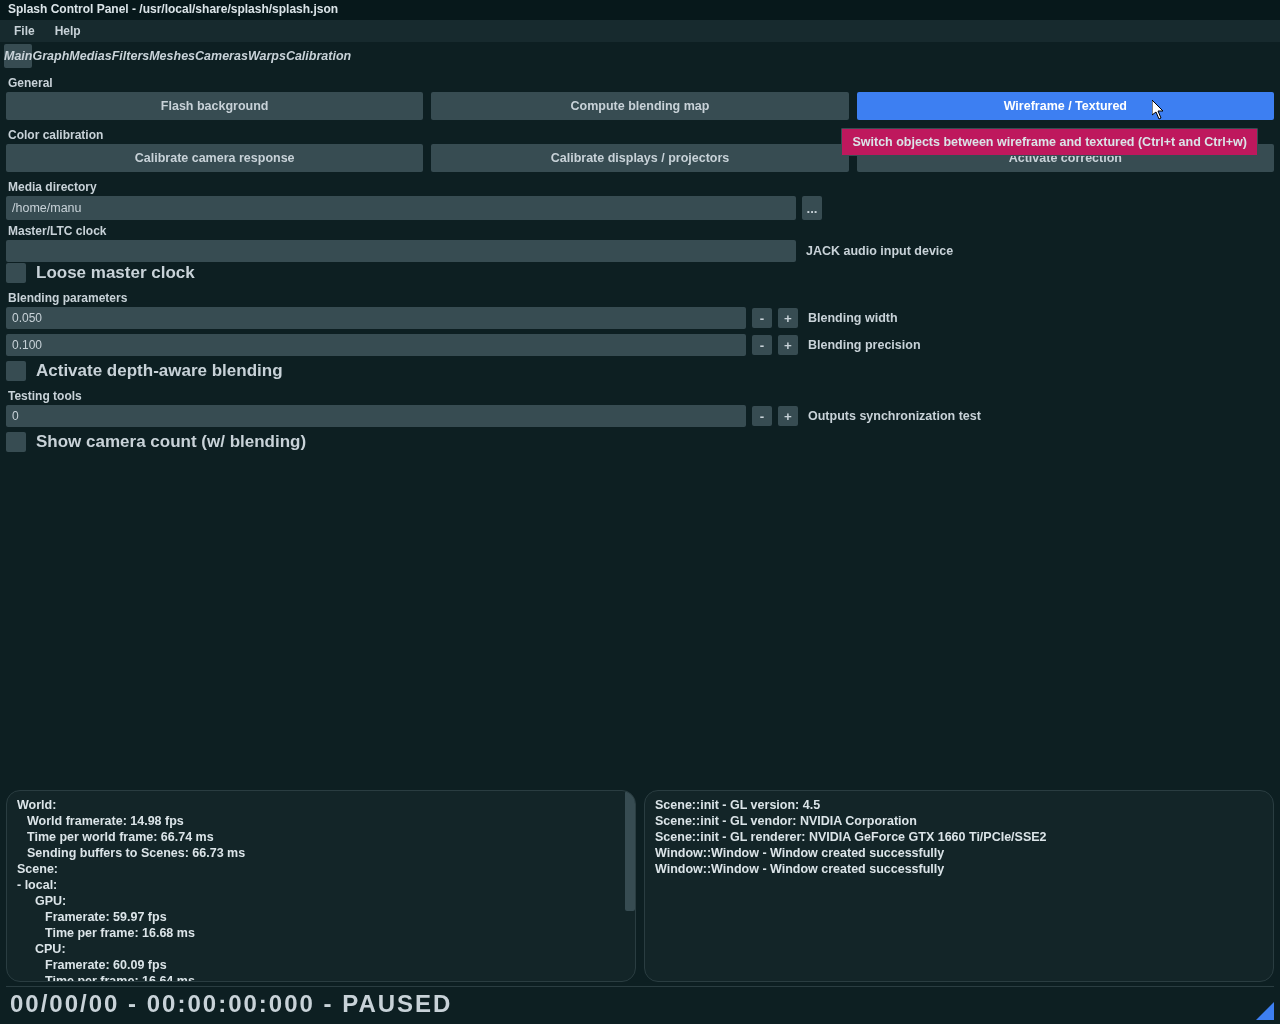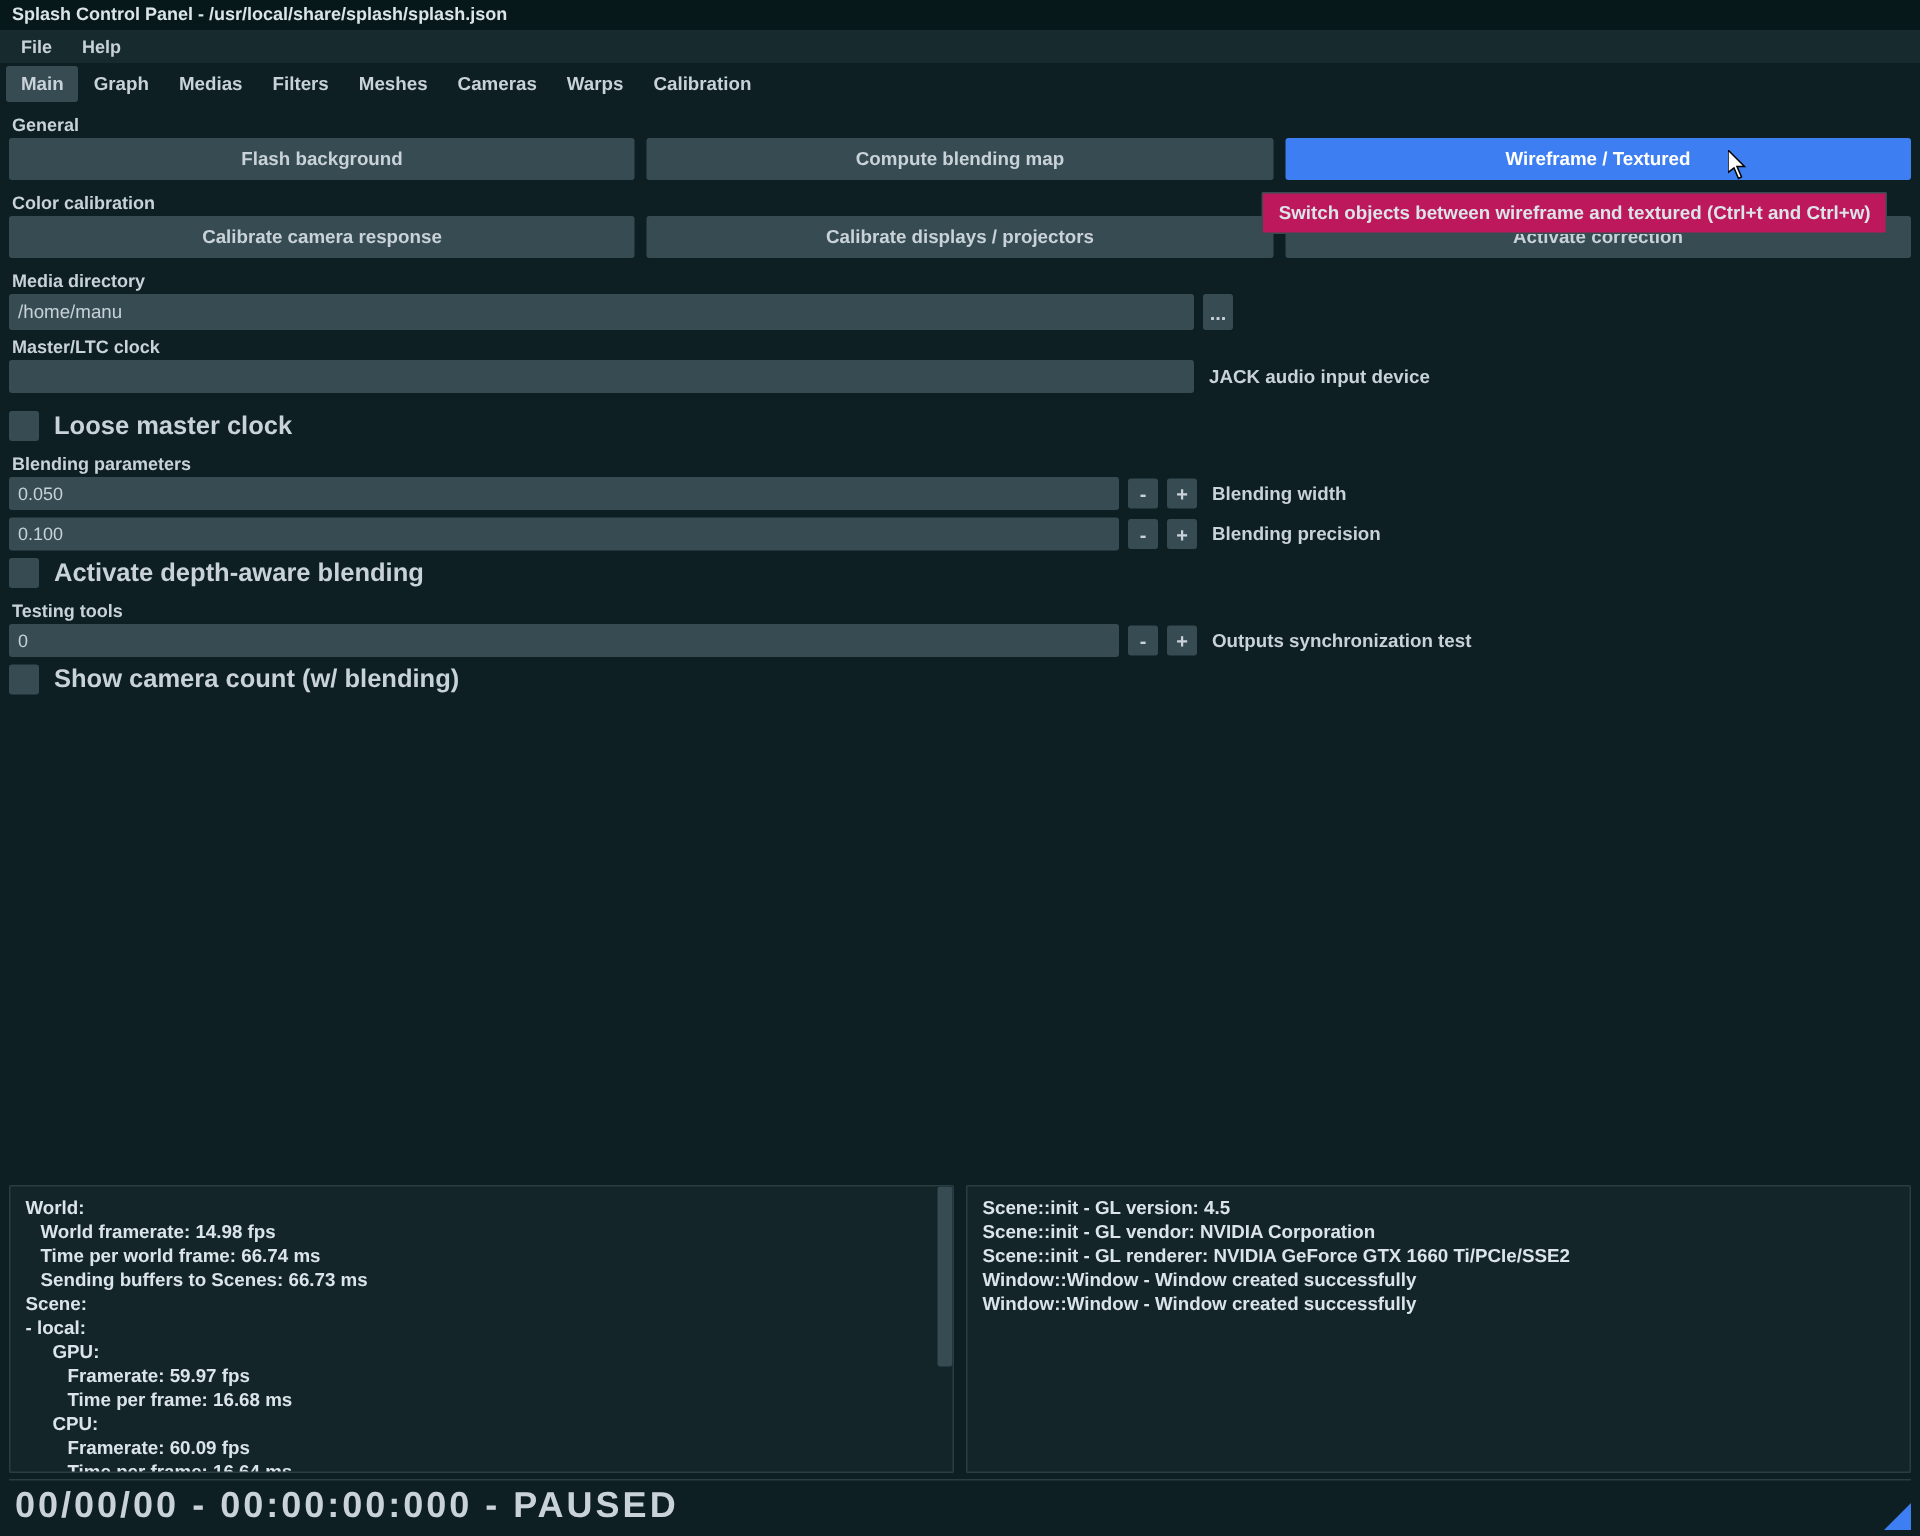--- a/index.html
+++ b/index.html
@@ -3,21 +3,21 @@
 <meta charset="utf-8">
 <style>
 * { margin:0; padding:0; box-sizing:border-box; font-family:Arial,Helvetica,sans-serif; }
 html,body { width:1280px; height:1024px; background:#0d1f22; color:#c8d2d8; overflow:hidden; font-size:12.5px; }
 
 .titlebar { height:20px; background:#07181b; padding:2px 8px; font-weight:bold; font-size:12px; color:#dbe4e8; }
 .menubar { height:22px; background:#172a2e; display:flex; align-items:center; padding:0 4px; font-size:12px; }
 .menubar .item { padding:3px 10px; cursor:pointer; font-weight:bold; }
 
 .tabbar { height:24px; display:flex; align-items:center; padding:4px 4px 0 4px; background:#0d1f22; font-size:12.5px; font-weight:bold;}
-.tabbar .tab { padding:5px 10px; cursor:pointer; color:#c8d2d8; }
+.tabbar .tab { padding:5px 0; cursor:pointer; color:#c8d2d8;font-style:italic; }
 .tabbar .tab.active { background:#374c52; border-radius:2px; }
 
 .content { padding:6px 6px 0 6px; }
 
 .section-label { font-size:12px; font-weight:bold; padding:4px 2px 2px 2px; }
 
 .btn-row3 { display:grid; grid-template-columns:1fr 1fr 1fr; gap:8px; margin-bottom:4px; position:relative;}
 .btn { background:#374c52; border:none; color:#c8d2d8; height:28px; font-size:12.5px; border-radius:2px; cursor:pointer; font-weight:bold;}
 .btn.active { background:#3d7ff2; color:#fff; }
 
@@ -27,30 +27,30 @@
 
 .chk-row { display:flex; align-items:center; gap:10px; margin-bottom:4px; }
 .chk { width:20px; height:20px; background:#374c52; border-radius:2px; border:none; cursor:pointer; }
 .chk-label { font-weight:bold; font-size:17px;}
 
 .spin-row { display:flex; align-items:center; gap:6px; margin-bottom:5px; }
 .spin-input { background:#374c52; border:none; color:#c8d2d8; height:22px; padding:0 6px; width:740px; font-size:12px; border-radius:2px;}
 .spin-btn { background:#374c52; border:none; color:#c8d2d8; width:20px; height:20px; border-radius:2px; cursor:pointer; font-weight:bold; display:flex; align-items:center; justify-content:center;}
 .spin-label { font-weight:bold; font-size:12.5px; padding-left:4px;}
 
-.jack-row { display:flex; align-items:center; gap:10px; margin-bottom:12px;}
+.jack-row { display:flex; align-items:center; gap:10px; margin-bottom:1px;}
 .jack-input { background:#374c52; border:none; height:22px; flex:0 0 790px; border-radius:2px;}
 .jack-label { font-weight:bold; font-size:12.5px;}
 
 .tooltip { position:absolute; right:16px; top:36px; background:#be185d; border:1px solid #374c52; padding:6px 10px; font-size:12.5px; color:#dbe4e8; z-index:50; font-weight:bold; border-radius:1px;}
 
 .cursor { position:absolute; width:14px; height:20px; z-index:60; pointer-events:none;}
 
 .footer-panels { position:absolute; left:6px; right:6px; bottom:42px; height:192px; display:flex; gap:8px;}
-.panel { flex:1; background:#132528; border:1px solid #2a3d41; border-radius:1px; padding:6px 10px; font-size:12.5px; line-height:1.28; overflow:hidden; position:relative; font-weight:bold; color:#dbe4e8;}
+.panel { flex:1; background:#132528; border:1px solid #2a3d41; border-radius:14px; padding:6px 10px; font-size:12.5px; line-height:1.28; overflow:hidden; position:relative; font-weight:bold; color:#dbe4e8;}
 .panel .scroll { position:absolute; right:0; top:0; width:10px; height:120px; background:#374c52; border-radius:2px;}
 .panel.left { overflow-y:hidden;}
 .ind1 { padding-left:10px;}
 .ind2 { padding-left:18px;}
 .ind3 { padding-left:28px;}
 
 .clock { position:absolute; left:6px; right:6px; bottom:4px; height:34px; display:flex; align-items:center; padding:0 4px; font-family:'Courier New',monospace; font-size:24px; letter-spacing:2px; font-weight:bold; color:#c8d2d8; border-top:1px solid #2a3d41; background:#0d1f22;}
 .clock .tri { position:absolute; right:0; bottom:0; width:0; height:0; border-left:18px solid transparent; border-bottom:18px solid #3d7ff2;}
 </style>
 </head>

